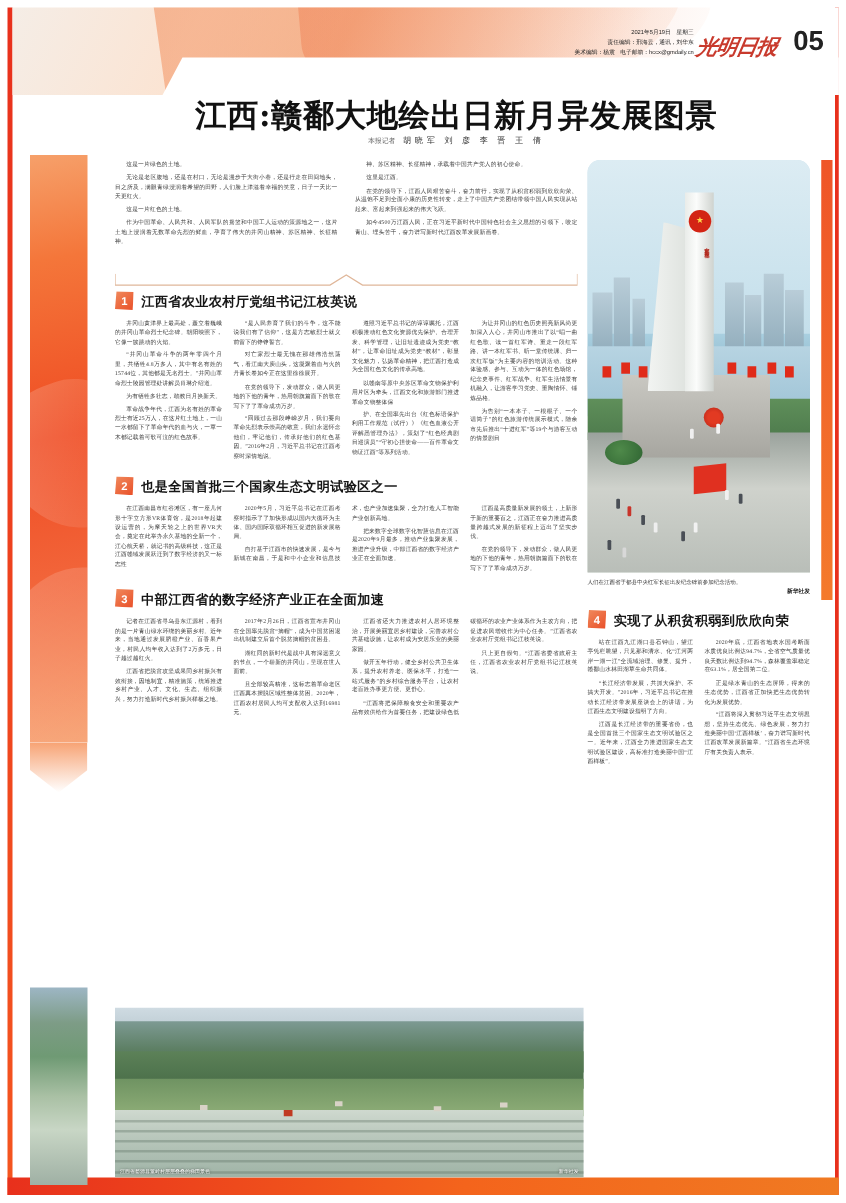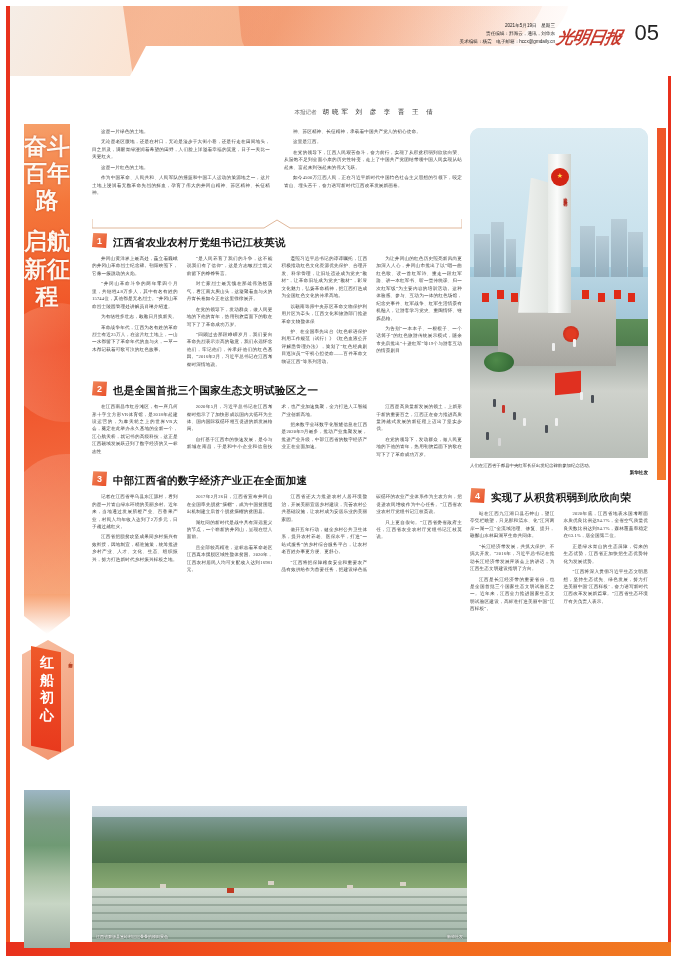--- a/index.html
+++ b/index.html
@@ -47,21 +47,21 @@
 
   
   .mast-info{position:absolute;right:116px;top:16px;text-align:right;
     font-family:"Liberation Sans",sans-serif;font-size:4.6px;color:#222;line-height:1.75;}
   .mast-info div{white-space:nowrap;}
   .mast-logo{position:absolute;right:48px;top:18px;width:66px;height:28px;
     font-family:"Liberation Serif",serif;font-size:17px;color:#c42a1c;
     font-style:italic;font-weight:bold;letter-spacing:-1px;line-height:28px;
     transform:skewX(-10deg);opacity:.92;}
   .mast-pageno{position:absolute;right:12px;top:14px;
-    font-family:"Liberation Sans",sans-serif;font-size:22px;color:#222;font-weight:400;}
+    font-family:"Liberation Sans",sans-serif;font-size:22px;color:#222;font-weight:700;}
 
   
   .headline{position:absolute;left:150px;top:76px;width:430px;text-align:center;
     font-family:"DejaVu Serif",serif;font-weight:bold;font-size:25px;color:#111;
     letter-spacing:.5px;white-space:nowrap;}
   .byline{position:absolute;left:150px;top:108px;width:430px;text-align:center;
     font-family:"Liberation Serif",serif;font-size:6.5px;color:#333;letter-spacing:3px;}
   .byline .lead{letter-spacing:0;font-size:5.5px;color:#666;margin-right:6px;}
 
   
@@ -204,41 +204,31 @@
 
     <div class="mast-info">
       <div>2021年5月19日　星期三</div>
       <div>责任编辑：邢海云，通讯，刘华东</div>
       <div>美术编辑：杨震　电子邮箱：hccx@gmdaily.cn</div>
     </div>
     <div class="mast-logo">光明日报</div>
     <div class="mast-pageno">05</div>
   </div>
 
+  <div class="headline">江西:赣鄱大地绘出日新月异发展图景</div>
   <div class="byline">
     <span class="lead">本报记者</span><span>胡晓军 刘 彦 李 晋 王 倩</span>
   </div>
 
   <div class="vbanner">
     <div class="vb-wave"></div>
     <div class="vb-wave2"></div>
-    <div class="vb-text">
-      <span>奋斗百年路</span>
-      <span class="gap"></span>
-      <span>启航新征程</span>
-    </div>
   </div>
   <div class="vb-tail"></div>
 
-  <div class="ribbon">
-    <div class="rb-bg"></div>
-    <div class="rb-core"></div>
-    <div class="rb-text">红船初心</div>
-    <div class="rb-side">百年辉煌・初心如磐</div>
-  </div>
 
   <div class="rail-photo"></div>
 
   <div class="content">
 
     <div class="lead-box">
       <div class="lead-cols">
         <div class="lead-col">
           <p class="cn">这是一片绿色的土地。</p>
           <p class="cn">无论是老区腹地，还是在村口，无论是漫步于大街小巷，还是行走在田间地头，目之所及，满眼青绿浸润着希望的田野，人们脸上洋溢着幸福的笑意，日子一天比一天更红火。</p>

